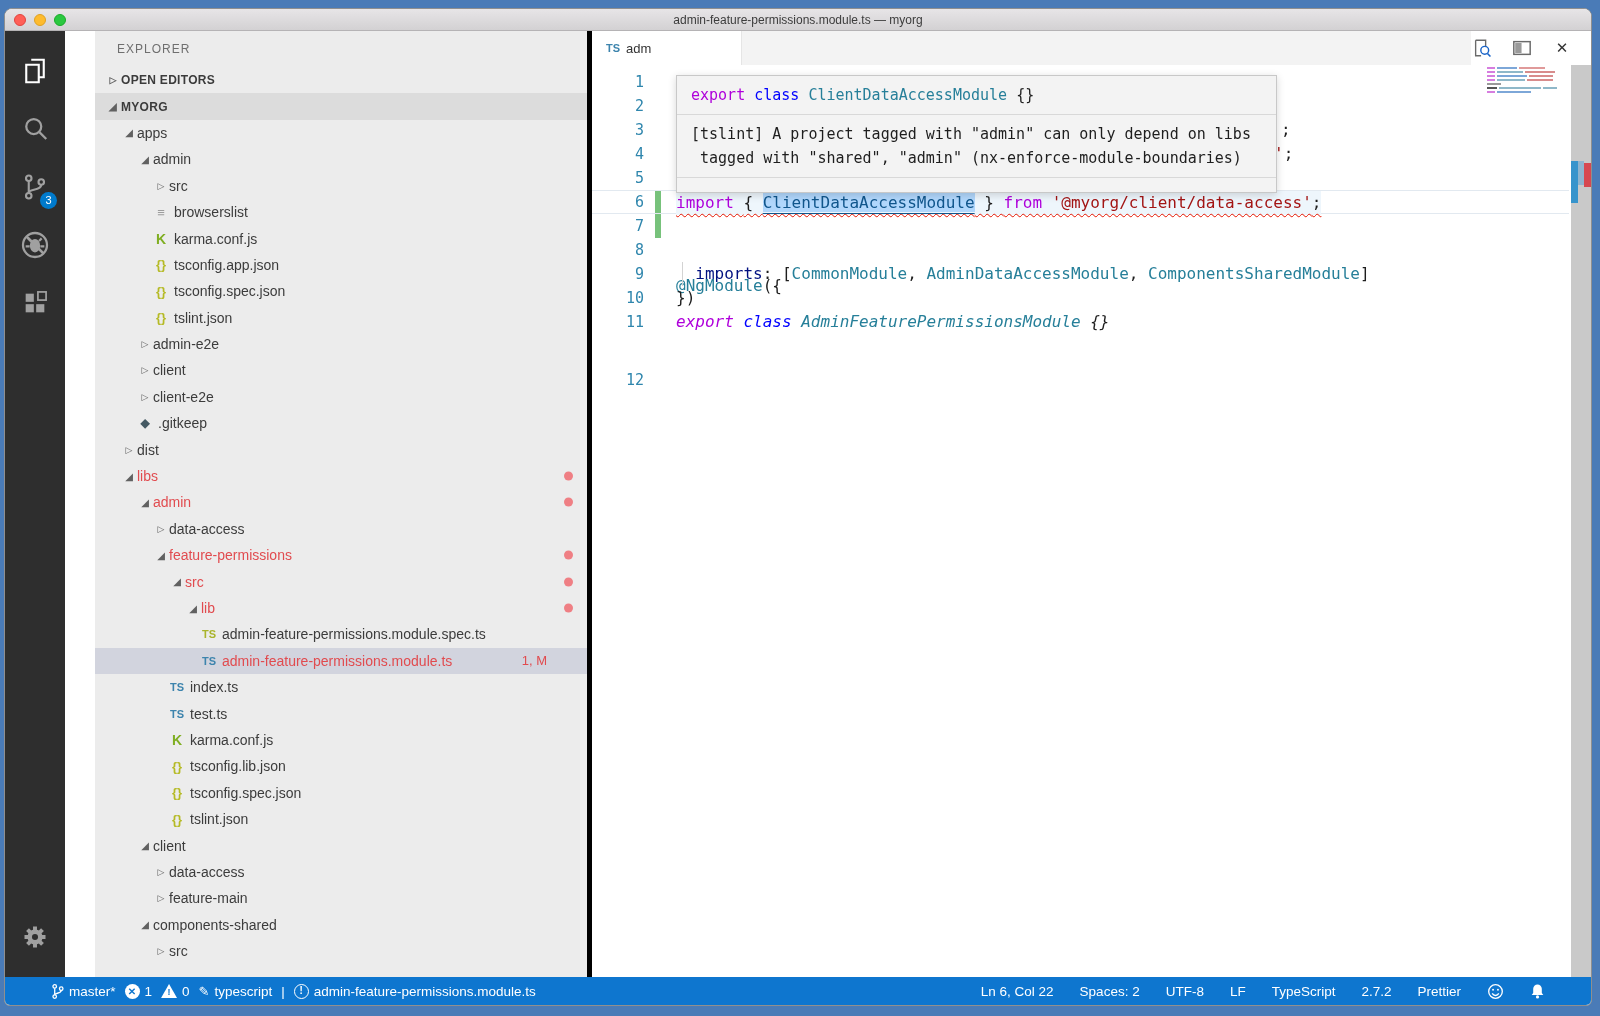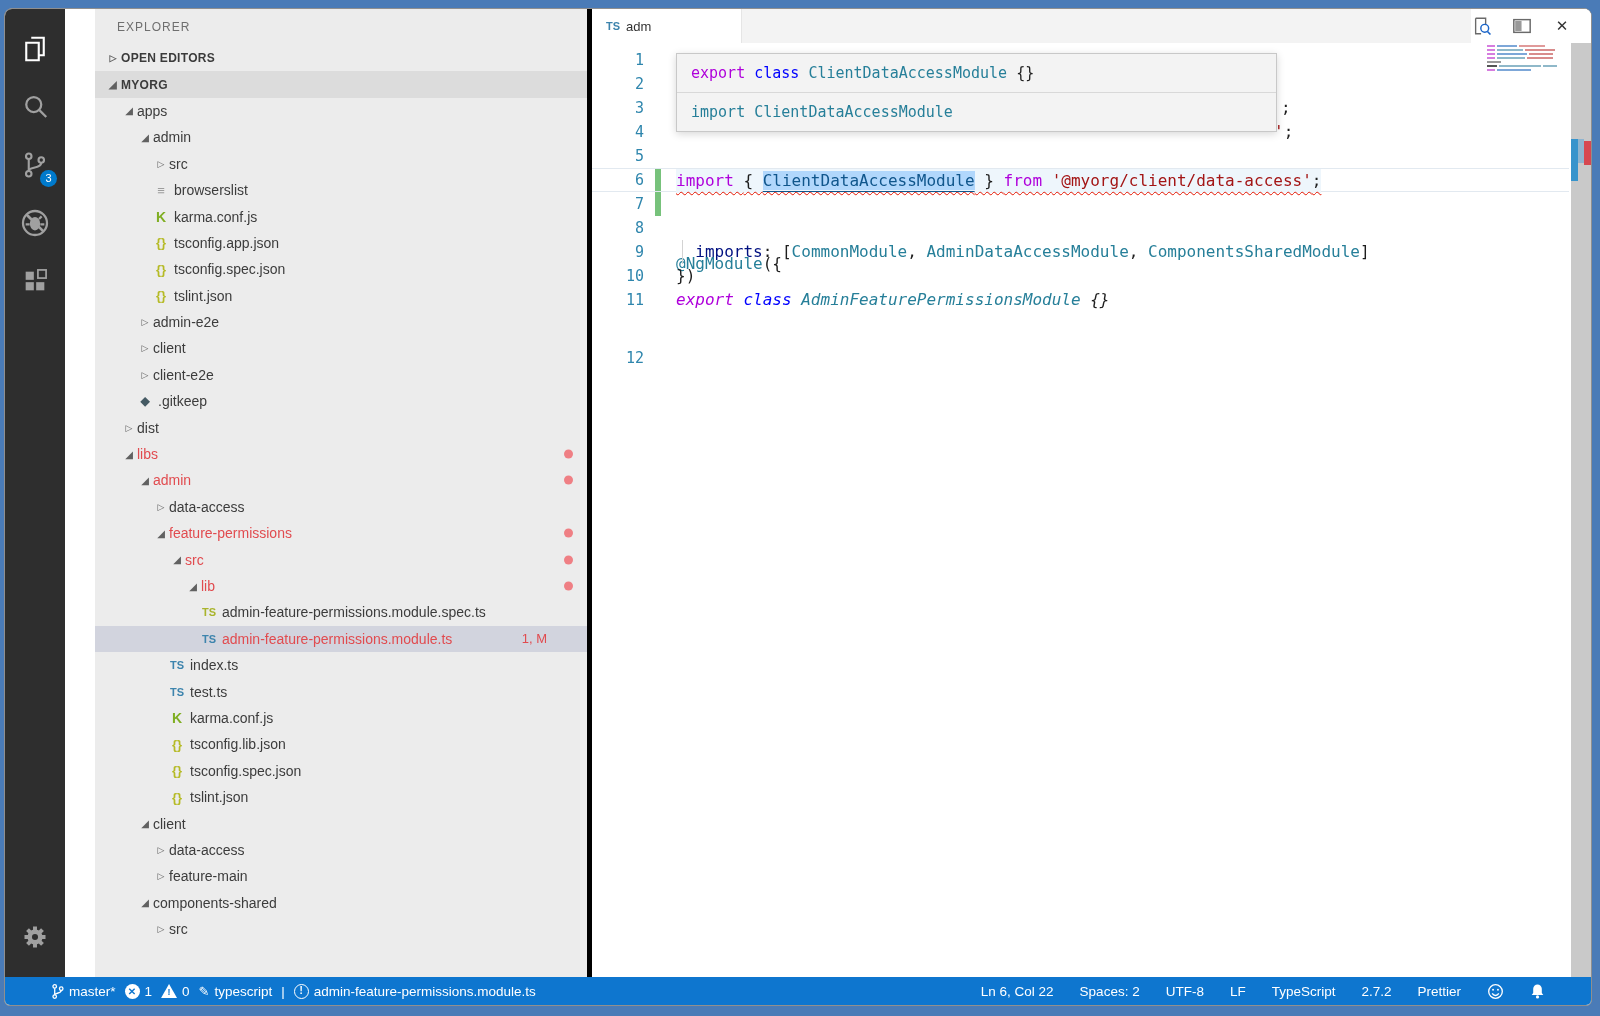--- a/index.html
+++ b/index.html
@@ -113,20 +113,28 @@
   .ic-oinfo { width:15px; height:15px; border-radius:50%; border:1.5px solid #fff; color:#fff;
               font-size:10px; line-height:12px; text-align:center; font-weight:bold; }
   .ic-pencil { font-size:13px; }
   svg { display:block; }
 </style>
 </head>
 <body>
 
 <div class="window">
 
+  <div class="titlebar">
+    <div class="lights">
+      <span class="light red"></span>
+      <span class="light yellow"></span>
+      <span class="light green"></span>
+    </div>
+    <span class="title">admin-feature-permissions.module.ts — myorg</span>
+  </div>
 
   <div class="main">
 
     <div class="actbar">
       <div class="act-item">
         <svg width="30" height="30" viewBox="0 0 24 24" fill="none" stroke="#ffffff" stroke-width="1.7">
           <path d="M9 3h10v14h-4"></path>
             <path d="M5 7h10v14H5z" fill="#2e2e2e"></path>
         </svg>
       </div>
@@ -446,21 +454,24 @@
             <div class="crow" style="top: 221px;"><span class="ctoks"><span class="tk-plain">})</span></span></div>
             <div class="crow" style="top: 245px; font-style: italic;"><span class="ctoks"><span class="tk-kw">export </span><span class="tk-cls">class </span><span class="tk-type">AdminFeaturePermissionsModule </span><span class="tk-plain">{}</span></span></div>
             <div class="crow" style="top: 269px;"><span class="ctoks"></span></div>
           </div>
 
         <div class="tooltip">
           <div class="tt-sec">
               <div class="tt-line" id="tt-sig"><span class="tk-kw">export </span><span class="tk-cls">class </span><span class="tk-type">ClientDataAccessModule </span><span class="tk-plain">{}</span></div>
             </div>
           <div class="tt-sec">
-            <div class="tt-line" id="tt-alias1"><span class="tk-type">import </span><span class="tk-type">ClientDataAccessModule</span></div>
+            <div class="tt-line">[tslint] A project tagged with "admin" can only depend on libs</div>
+            <div class="tt-line"> tagged with "shared", "admin" (nx-enforce-module-boundaries)</div>
+          </div>
+          <div class="tt-sec">
           </div>
         </div>
 
         <div class="minimap">
           <div class="mm-row">
               <i style="width:8px;background:#d67ddf"></i>
               <i style="width:20px;background:#7da7d8"></i>
               <i style="width:26px;background:#e09a9a"></i>
             </div>
           <div class="mm-row">

